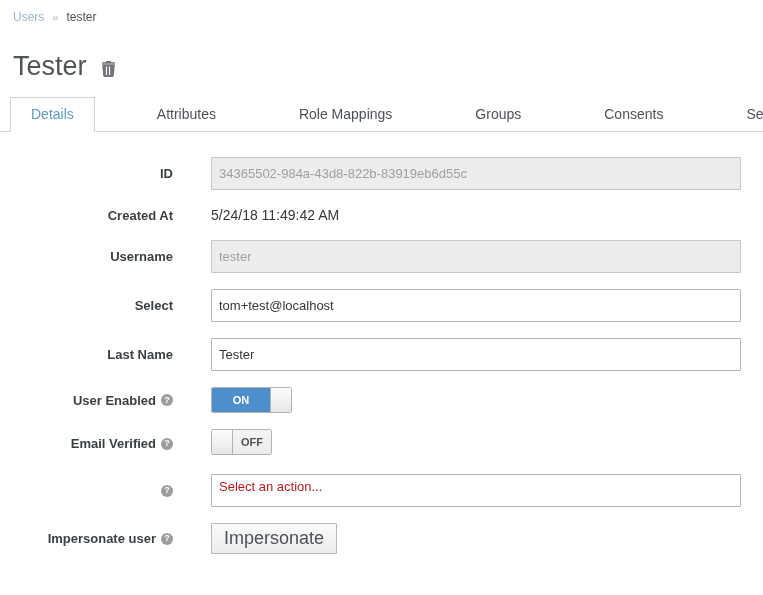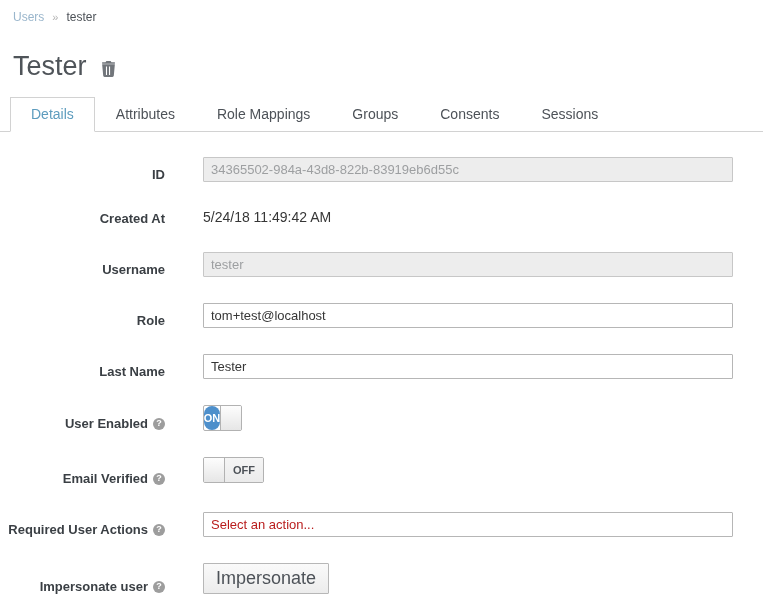--- a/index.html
+++ b/index.html
@@ -33,84 +33,86 @@
     cursor: pointer; line-height: 0;
   }
   .trash-btn svg { fill: #72767b; }
 
   
   .tabs {
     margin: 15px 0 0 0; padding: 0 0 0 10px;
     list-style: none;
     display: flex;
     border-bottom: 1px solid #d2d2d2;
+    gap: 41px;
   }
   .tabs li {
     padding: 8px 20px 9px 20px;
     font-size: 14px;
     color: #4d5258;
     cursor: pointer;
     border: 1px solid transparent;
     margin-bottom: -1px;
     white-space: nowrap;
   }
   .tabs li.active {
     background: #fff;
     border: 1px solid #d2d2d2;
     border-bottom: 1px solid #fff;
     color: #5d9cbe;
   }
 
   
   .form { margin-top: 25px; }
   .form-row {
-    display: flex; align-items: flex-end;
-    margin-bottom: 26px;
+    display: flex; align-items: center;
+    margin-bottom: 16px;
+    padding-left: 8px;
   }
   .form-label {
     flex: 0 0 165px;
     display: flex; align-items: center; justify-content: flex-end;
     text-align: right;
     font-size: 13px; font-weight: 600; color: #3a3f44;
   }
   .help-icon {
     width: 12px; height: 12px; margin-left: 5px;
     border-radius: 50%;
     background: #9d9d9d; color: #fff;
     font-size: 9px; font-weight: 700;
     display: inline-flex; align-items: center; justify-content: center;
     line-height: 1; cursor: pointer; flex: 0 0 12px;
   }
   .help-icon::after { content: "?"; }
   .form-control-col { margin-left: 38px; width: 530px; }
 
   input.text-input, .select-input {
-    width: 100%; height: 25px;
+    width: 100%; height: 33px;
     border: 1px solid #b6b6b6; border-radius: 1px;
     padding: 0 7px;
     font-size: 13px; color: #363636;
     font-family: inherit;
     background: #fff;
     display: block;
   }
   input.text-input:disabled {
     background: #ededed; color: #9d9fa1; border-color: #c7c7c7;
   }
   .select-input { color: #b91c1c; line-height: 23px; cursor: pointer; }
   .static-value { font-size: 14px; color: #363636; }
 
   
   .toggle {
     display: inline-flex; height: 26px;
     border: 1px solid #b2b2b2; border-radius: 2px;
     overflow: hidden; cursor: pointer; font-size: 11px; font-weight: 700;
   }
   .toggle .seg-on {
-    width: 16px; background: #4d8fcb; color: #fff;
-    display: flex; align-items: center; justify-content: center; border-radius: 12px;
+    width: 58px; background: #4d8fcb; color: #fff;
+    display: flex; align-items: center; justify-content: center;
   }
   .toggle .seg-off {
     width: 38px; background: linear-gradient(to bottom, #f5f5f5, #ebebeb);
     color: #4d5258;
     display: flex; align-items: center; justify-content: center;
   }
   .toggle .handle {
     width: 21px;
     background: linear-gradient(to bottom, #fdfdfd, #e6e6e6);
   }
@@ -179,21 +181,21 @@
   </div>
 
   <div class="form-row">
     <div class="form-label">Username</div>
     <div class="form-control-col">
       <input class="text-input" type="text" disabled="" value="tester" style="">
     </div>
   </div>
 
   <div class="form-row">
-    <div class="form-label">Role</div>
+    <div class="form-label">Select</div>
     <div class="form-control-col">
       <input class="text-input" type="text" value="tom+test@localhost" style="">
     </div>
   </div>
 
 
   <div class="form-row">
     <div class="form-label">Last Name</div>
     <div class="form-control-col">
       <input class="text-input" type="text" value="Tester" style="">
@@ -221,21 +223,20 @@
     <div class="form-control-col">
       <div class="toggle is-off">
         <span class="handle"></span>
         <span class="seg-off">OFF</span>
       </div>
     </div>
   </div>
 
   <div class="form-row">
     <div class="form-label">
-      <span>Required User Actions</span>
       <span class="help-icon"></span>
     </div>
     <div class="form-control-col">
       <div class="select-input">Select an action...</div>
     </div>
   </div>
 
   <div class="form-row">
     <div class="form-label">
       <span>Impersonate user</span>

